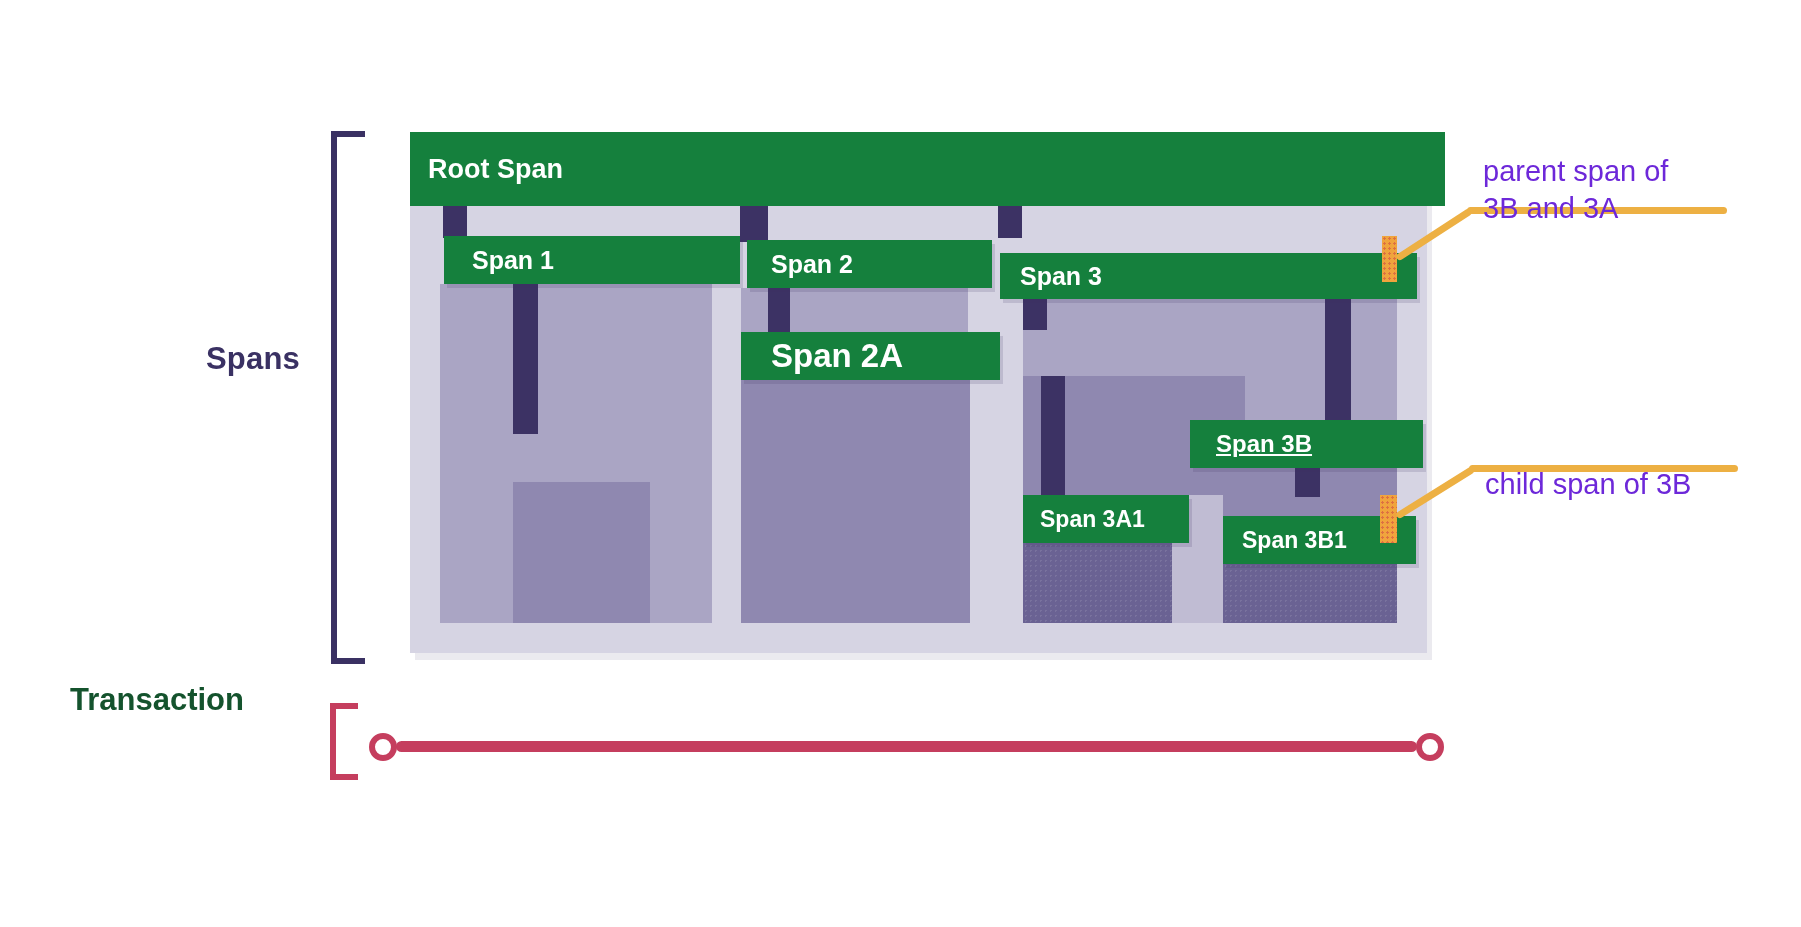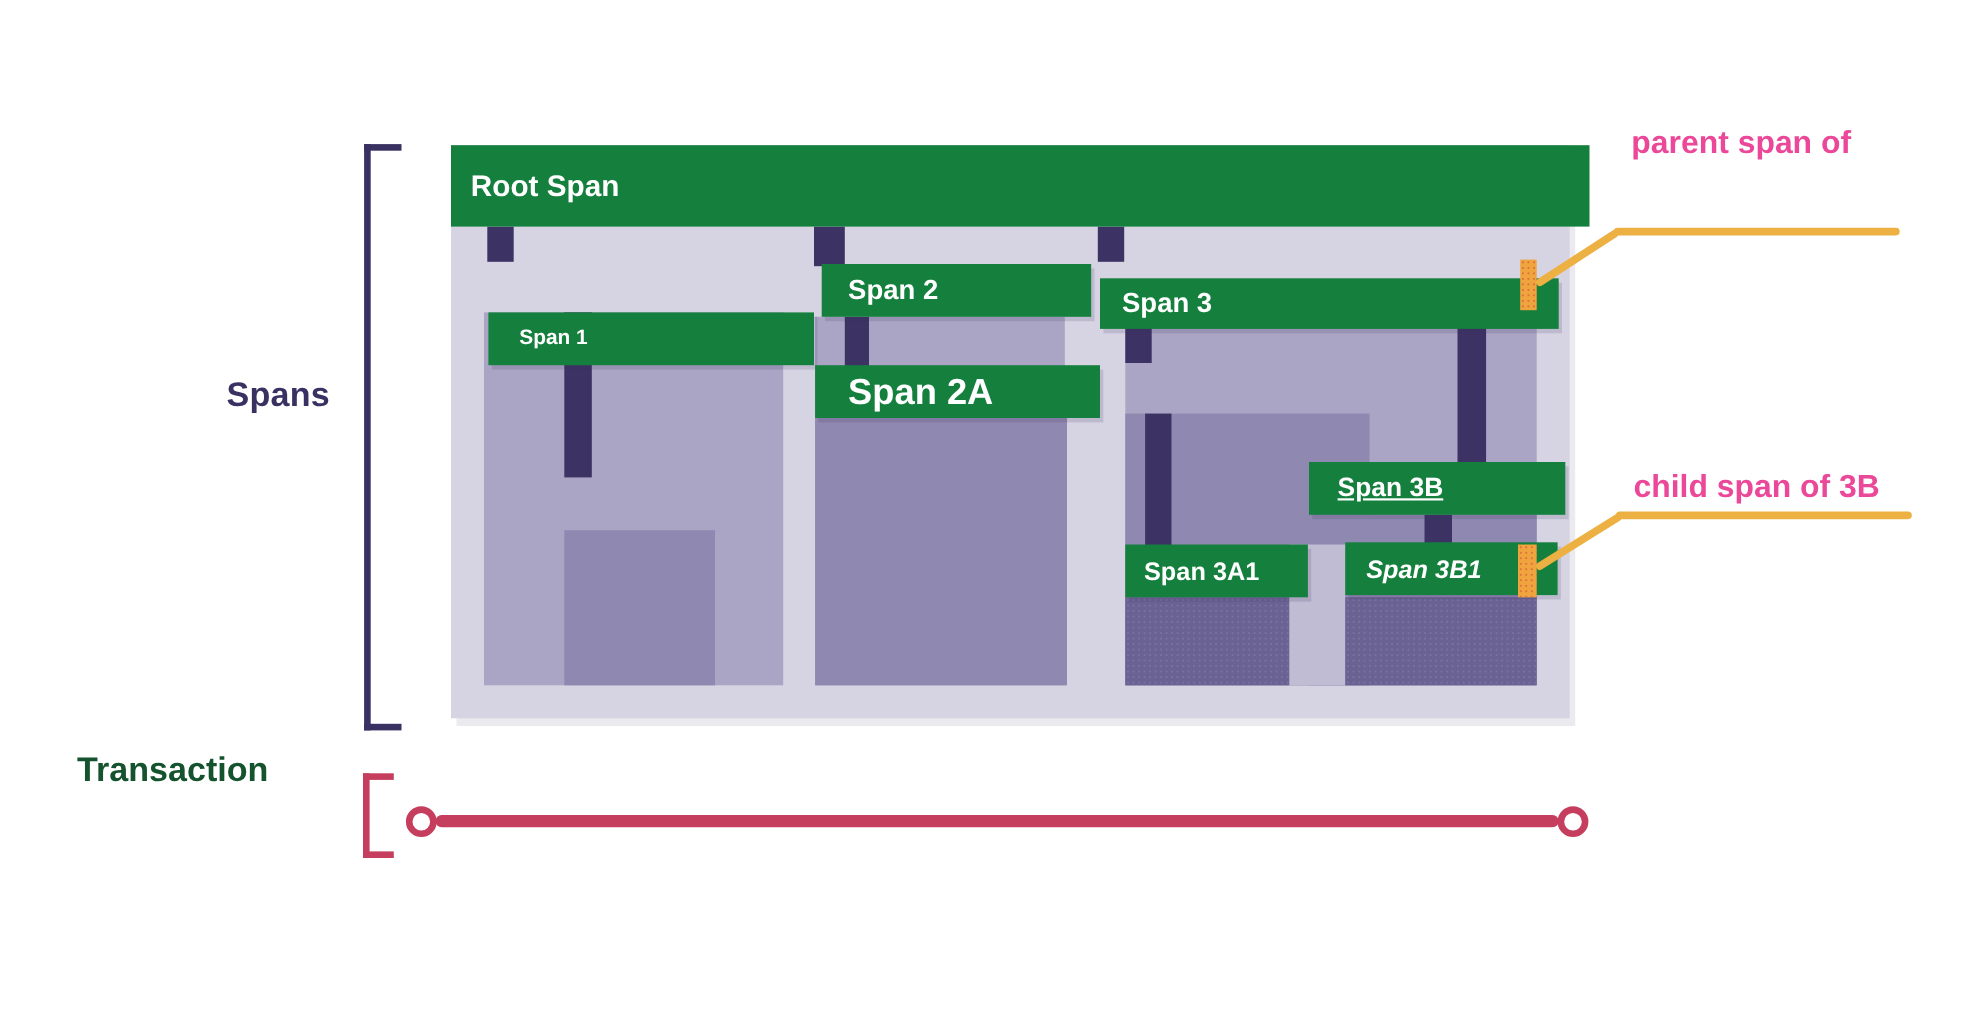--- a/index.html
+++ b/index.html
@@ -50,44 +50,44 @@
   #stem-3-3a{left:1023px;top:282px;width:24px;height:48px;}
   #stem-3-3b{left:1325px;top:282px;width:26px;height:140px;}
   #stem-3a-3a1{left:1041px;top:376px;width:24px;height:121px;}
   #stem-3b-3b1{left:1295px;top:468px;width:25px;height:29px;}
 
   
   .bar{position:absolute;background:#15803d;color:#ffffff;display:flex;align-items:center;
        font-weight:700;box-shadow:3px 4px 0 rgba(60,50,100,0.16);}
   .bar .bar-label{white-space:nowrap;}
   #bar-root{left:410px;top:132px;width:1017px;height:74px;font-size:27px;padding-left:18px;box-shadow:none;}
-  #bar-span1{left:444px;top:236px;width:268px;height:48px;font-size:19px;padding-left:28px;margin-top:48px;}
+  #bar-span1{left:444px;top:236px;width:268px;height:48px;font-size:25px;padding-left:28px;}
   #bar-span2{left:747px;top:240px;width:221px;height:48px;font-size:25px;padding-left:24px;}
   #bar-span3{left:1000px;top:253px;width:397px;height:46px;font-size:25px;padding-left:20px;}
   #bar-span2a{left:741px;top:332px;width:229px;height:48px;font-size:33px;padding-left:30px;}
   #bar-span3a{left:997px;top:327px;width:248px;height:49px;font-size:25px;padding-left:20px;}
   #bar-span1a{left:513px;top:432px;width:137px;height:50px;font-size:23px;padding-left:20px;}
   #bar-span3b{left:1190px;top:420px;width:207px;height:48px;font-size:24px;padding-left:26px;text-decoration:underline;}
   #bar-span3a1{left:1023px;top:495px;width:149px;height:48px;font-size:23px;padding-left:17px;}
-  #bar-span3b1{left:1223px;top:493px;width:174px;height:48px;font-size:23px;padding-left:19px;font-style:italic;}
+  #bar-span3b1{left:1223px;top:516px;width:174px;height:48px;font-size:23px;padding-left:19px;}
 
   
   .cap{position:absolute;background:#f0a43d;background-image:radial-gradient(#dd6f41 1.2px,transparent 1.2px);background-size:5px 5px;}
   #cap-span3{left:1382px;top:236px;width:15px;height:46px;}
   #cap-span3b1{left:1380px;top:495px;width:17px;height:48px;}
 
   
   .leader{position:absolute;background:#edb043;height:7px;border-radius:4px;}
   #parent-leader-diag{left:1397px;top:255px;width:88px;transform:rotate(-33deg);transform-origin:0 50%;}
   #parent-leader-horiz{left:1467px;top:207px;width:260px;}
   #child-leader-diag{left:1397px;top:513px;width:90px;transform:rotate(-32deg);transform-origin:0 50%;}
   #child-leader-horiz{left:1469px;top:465px;width:269px;}
 
   
-  .annotation{position:absolute;color:#ec4899;font-size:29px;font-weight:700;line-height:37px;}
+  .annotation{position:absolute;color:#6d28d9;font-size:29px;font-weight:400;line-height:37px;margin-top:41px;}
   #parent-annotation{left:1483px;top:112px;width:300px;}
   #child-annotation{left:1485px;top:425px;width:320px;}
 </style>
 </head>
 <body>
 
 <div id="stage">
 
   <div class="abs" id="spans-label">Spans</div>
   <div class="abs" id="spans-bracket"></div>
@@ -149,16 +149,17 @@
   <div class="cap" id="cap-span3"></div>
   <div class="cap" id="cap-span3b1"></div>
 
   <div class="leader" id="parent-leader-diag"></div>
   <div class="leader" id="parent-leader-horiz"></div>
   <div class="leader" id="child-leader-diag"></div>
   <div class="leader" id="child-leader-horiz"></div>
 
   <div class="annotation" id="parent-annotation">
     <div>parent span of</div>
+    <div>3B and 3A</div>
   </div>
   <div class="annotation" id="child-annotation">child span of 3B</div>
 
 </div>
 
 </body></html>

